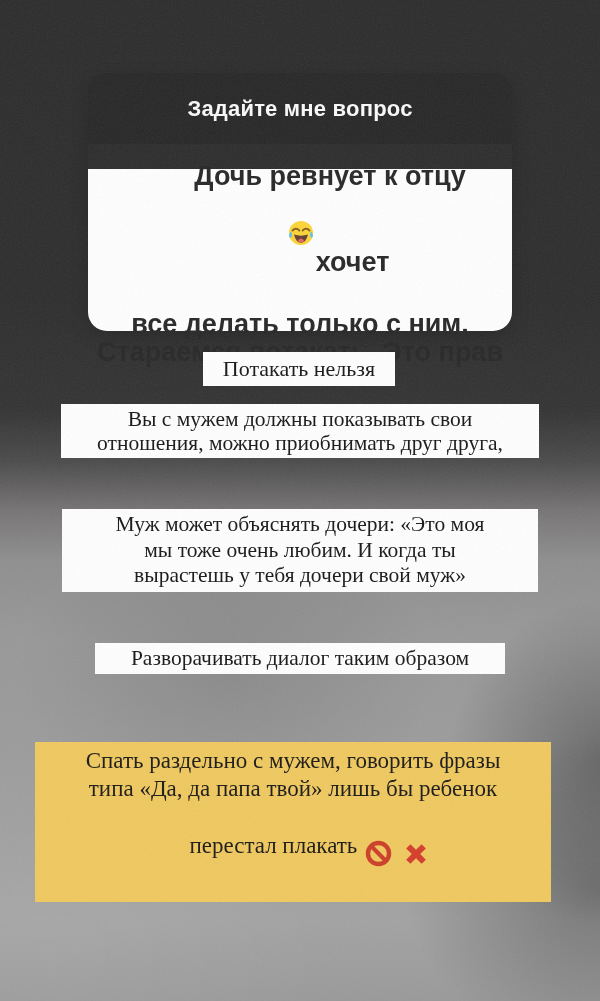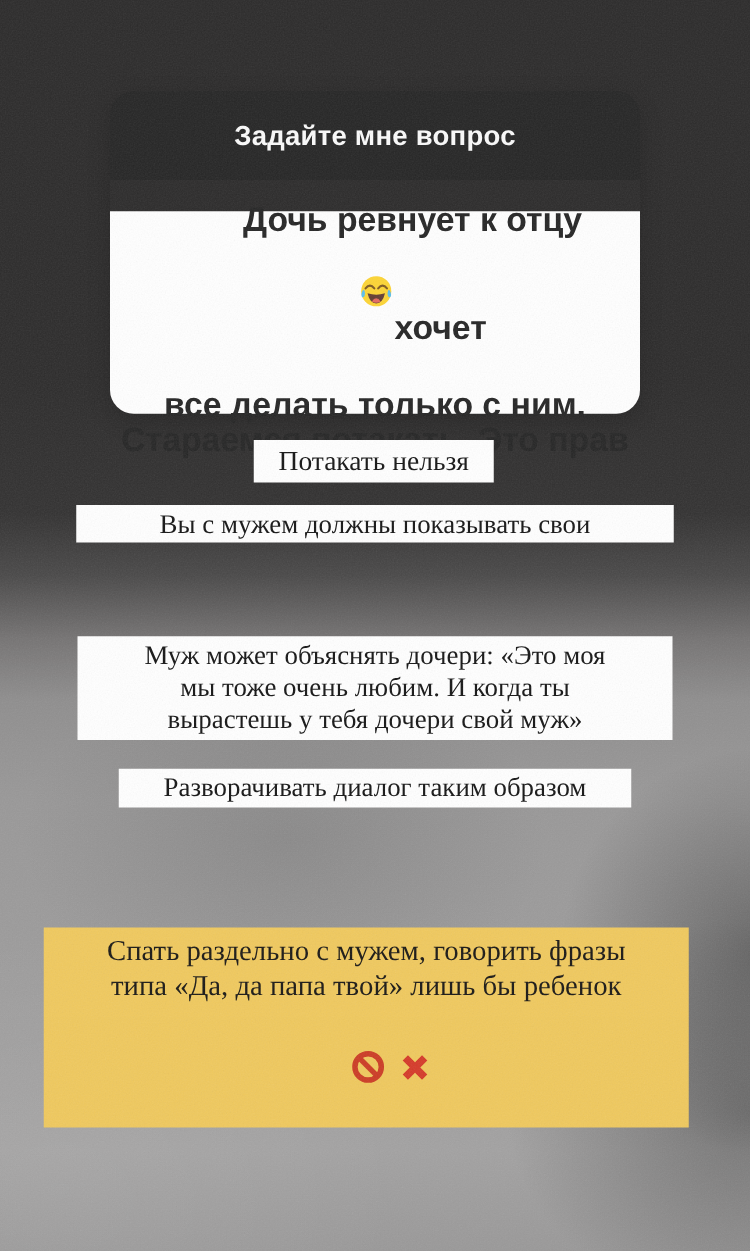--- a/index.html
+++ b/index.html
@@ -39,21 +39,21 @@
 
   
   .ans{
     position:absolute;background:#ffffff;color:#161616;text-align:center;
     font-family:"Liberation Serif",serif;
   }
   .ans .line{white-space:pre-wrap;}
   .ans-1{left:203px;top:352px;width:192px;height:34px;font-size:22px;line-height:34px;}
   .ans-2{left:61px;top:404px;width:478px;padding:3px 0;font-size:21.5px;line-height:24px;}
   .ans-3{left:62px;top:509px;width:476px;padding:3px 0;font-size:21.5px;line-height:25.5px;}
-  .ans-4{left:95px;top:615px;width:410px;height:31px;font-size:21.5px;line-height:31px;}
+  .ans-4{left:95px;top:643px;width:410px;height:31px;font-size:21.5px;line-height:31px;}
   .ans-5{left:35px;top:742px;width:516px;padding:5px 0;font-size:23px;line-height:28.3px;
          background:#f0c95e;color:#1b1916;}
   .warn-icons{display:inline-block;vertical-align:-6px;margin-left:8px;white-space:nowrap;}
   .warn-icons svg{vertical-align:middle;}
 </style>
 </head>
 <body>
 
 <div class="stage">
 
@@ -77,37 +77,38 @@
       <div class="q-line">Стараемся потакать. Это прав</div>
     </div>
   </div>
 
   <div class="ans ans-1">
     <div class="line">Потакать нельзя</div>
   </div>
 
   <div class="ans ans-2">
     <div class="line">Вы с мужем должны показывать свои</div>
+    <div class="line">отношения, можно приобнимать друг друга,</div>
   </div>
 
   <div class="ans ans-3">
     <div class="line">Муж может объяснять дочери: «Это моя</div>
     <div class="line">мы тоже очень любим. И когда ты</div>
     <div class="line">вырастешь у тебя дочери свой муж»</div>
   </div>
 
   <div class="ans ans-4">
     <div class="line">Разворачивать диалог таким образом</div>
   </div>
 
   <div class="ans ans-5">
     <div class="line">Спать раздельно с мужем, говорить фразы</div>
     <div class="line">типа «Да, да папа твой» лишь бы ребенок</div>
     <div class="line">
-      <span class="warn-icons"><span>
+      <span>перестал плакать</span><span class="warn-icons"><span>
           <svg width="27" height="27" viewBox="0 0 32 32">
             <circle cx="16" cy="16" r="12.5" fill="none" stroke="#cd3d26" stroke-width="5.2"></circle>
             <line x1="7.5" y1="7.5" x2="24.5" y2="24.5" stroke="#cd3d26" stroke-width="5"></line>
           </svg>
         </span><span style="margin-left:3px;">
           <svg width="30" height="30" viewBox="0 0 32 32">
             <path d="M5.5 10 L10 5.5 L16 11.5 L22 5.5 L26.5 10 L20.5 16 L26.5 22 L22 26.5 L16 20.5 L10 26.5 L5.5 22 L11.5 16 Z" fill="#d63b2a"></path>
           </svg>
         </span></span>
     </div>

